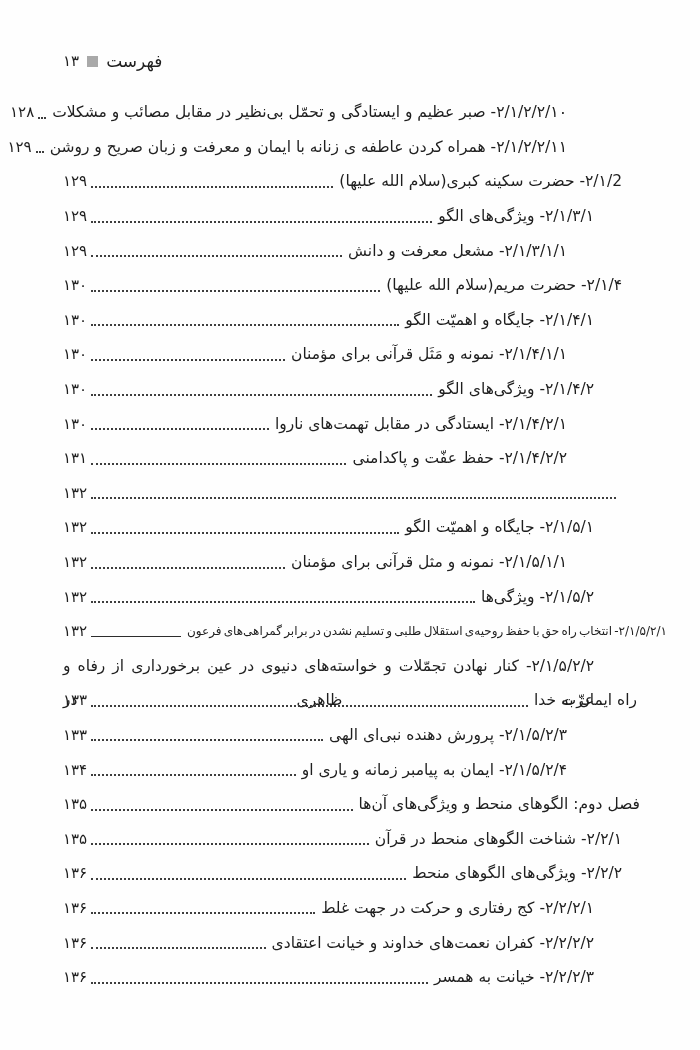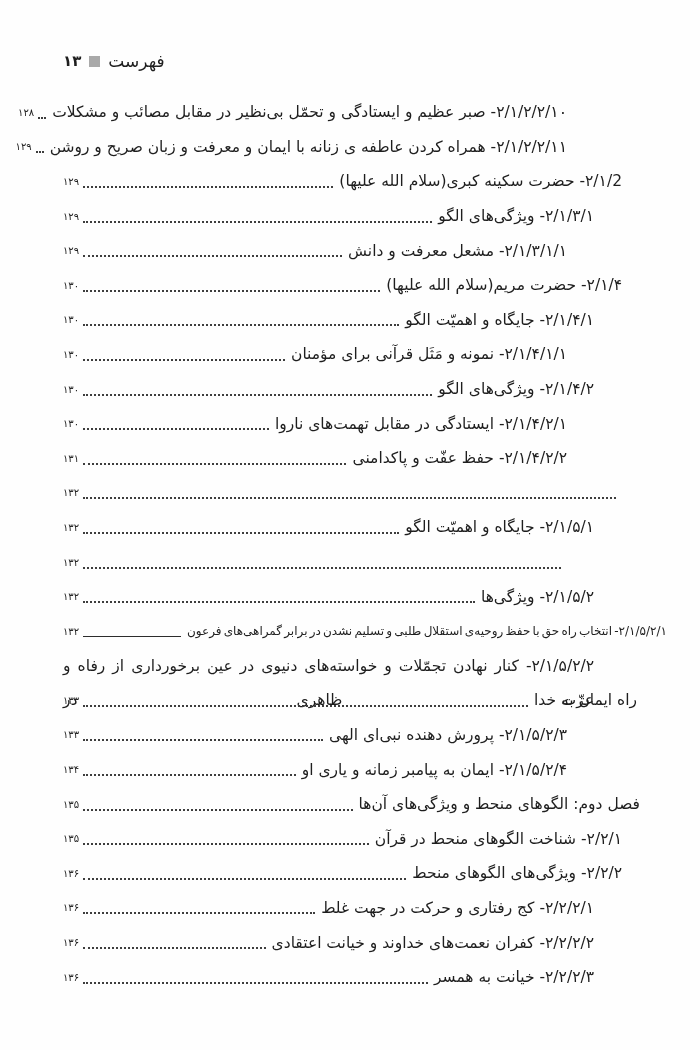--- a/index.html
+++ b/index.html
@@ -10,30 +10,30 @@
   }
   .page{position:relative;width:700px;height:1050px;direction:rtl;background:#fefefe;}
 
   
   .header{
     position:absolute;top:51px;left:63px;
     display:flex;direction:rtl;align-items:center;gap:8px;
     font-size:17px;letter-spacing:0;
   }
   .header .sq{width:11px;height:11px;background:#a9a9a9;flex:0 0 auto;}
-  .header .folio{font-size:15px;font-weight:bold;}
+  .header .folio{font-size:15px;}
 
   
   .toc{position:absolute;top:95px;right:0;left:0;padding-left:63px;}
   .row{
     display:flex;direction:rtl;align-items:center;
     height:34.6px;font-size:15.5px;
   }
   .row .t{white-space:nowrap;}
-  .row .p{white-space:nowrap;font-size:10px;flex:0 0 auto;}
+  .row .p{white-space:nowrap;font-size:15px;flex:0 0 auto;}
   .leader{
     flex:1 1 auto;height:1px;min-width:8px;
     border-bottom:2px dotted #3d3d3d;
     margin:0 6px 0 4px;
     transform:translateY(5px);
   }
   .leader.solid{border-bottom:1.6px solid #2c2c2c;min-width:22px;}
 
   
   .r-fasl{padding-right:60px;}
@@ -130,20 +130,21 @@
       <span class="p">۱۳۲</span>
     </div>
 
     <div class="row r-4">
       <span class="t">۲/۱/۵/۱- جایگاه و اهمیّت الگو</span>
       <span class="leader"></span>
       <span class="p">۱۳۲</span>
     </div>
 
     <div class="row r-5">
+      <span class="t">۲/۱/۵/۱/۱- نمونه و مثل قرآنی برای مؤمنان</span>
       <span class="leader"></span>
       <span class="p">۱۳۲</span>
     </div>
 
     <div class="row r-4">
       <span class="t">۲/۱/۵/۲- ویژگی‌ها</span>
       <span class="leader"></span>
       <span class="p">۱۳۲</span>
     </div>
 

